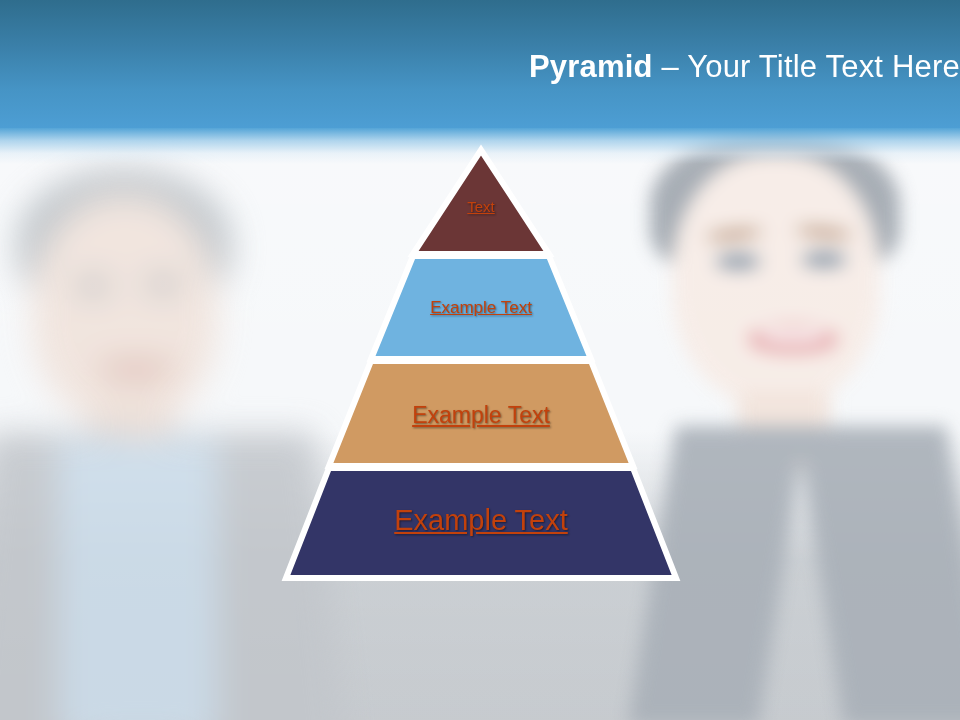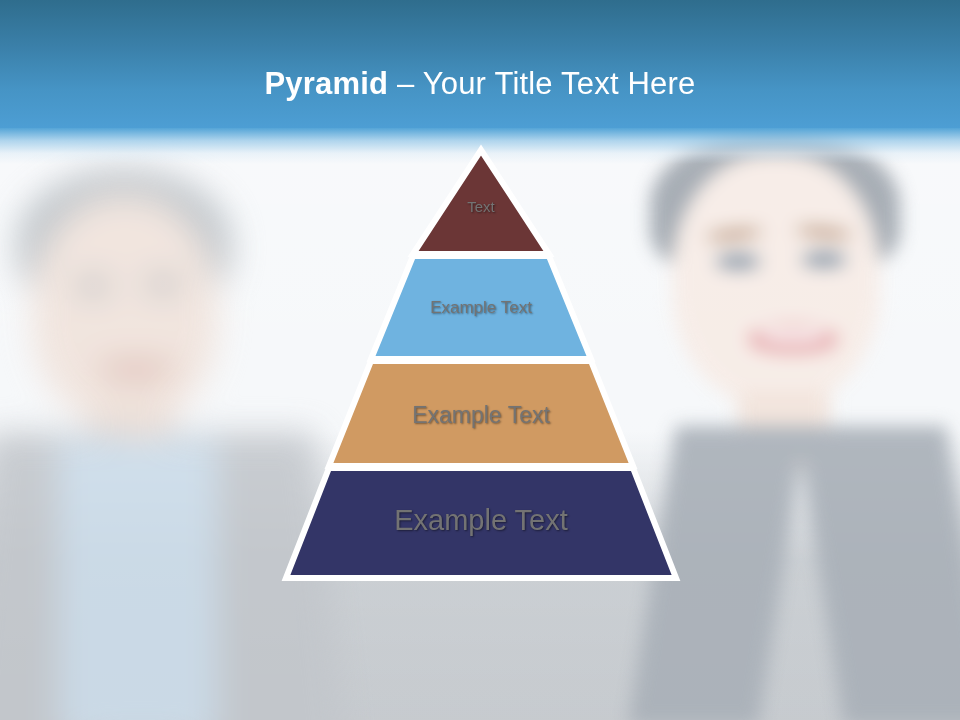--- a/index.html
+++ b/index.html
@@ -108,23 +108,23 @@
   }
   .header-fade {
     position: absolute;
     left: 0; top: 128px;
     width: 960px;
     height: 36px;
     background: linear-gradient(180deg, #55a5d7 0%, rgba(150,200,232,0.75) 35%, rgba(214,232,245,0.45) 70%, rgba(240,246,250,0) 100%);
   }
   .title {
     position: absolute;
-    left: 0; top: 67px;
-    width: 960px;
-    text-align: center;
+    left: 0; top: 50px;
+    width: 960px;
+    text-align: right;
     color: #ffffff;
     font-size: 31px;
     line-height: 34px;
     letter-spacing: .2px;
     white-space: nowrap;
   }
   .title .strong { font-weight: bold; }
   .title .rest  { font-weight: normal; }
 
   
@@ -134,24 +134,25 @@
     top: 140px;
     width: 506px;
     height: 448px;
   }
   .pyramid svg { display: block; }
 
   .tier-label {
     position: absolute;
     width: 100%;
     text-align: center;
-    color: #737373;
+    color: #c2410c;
     text-shadow: 1px 1px 2px rgba(0,0,0,0.45);
     pointer-events: none;
     white-space: nowrap;
+    text-decoration: underline;
   }
   .tier-1-label { top: 58px;  font-size: 15px; }
   .tier-2-label { top: 158px; font-size: 17px; }
   .tier-3-label { top: 262px; font-size: 23px; }
   .tier-4-label { top: 364px; font-size: 29px; }
 </style>
 </head>
 <body>
 
 <div class="slide">

